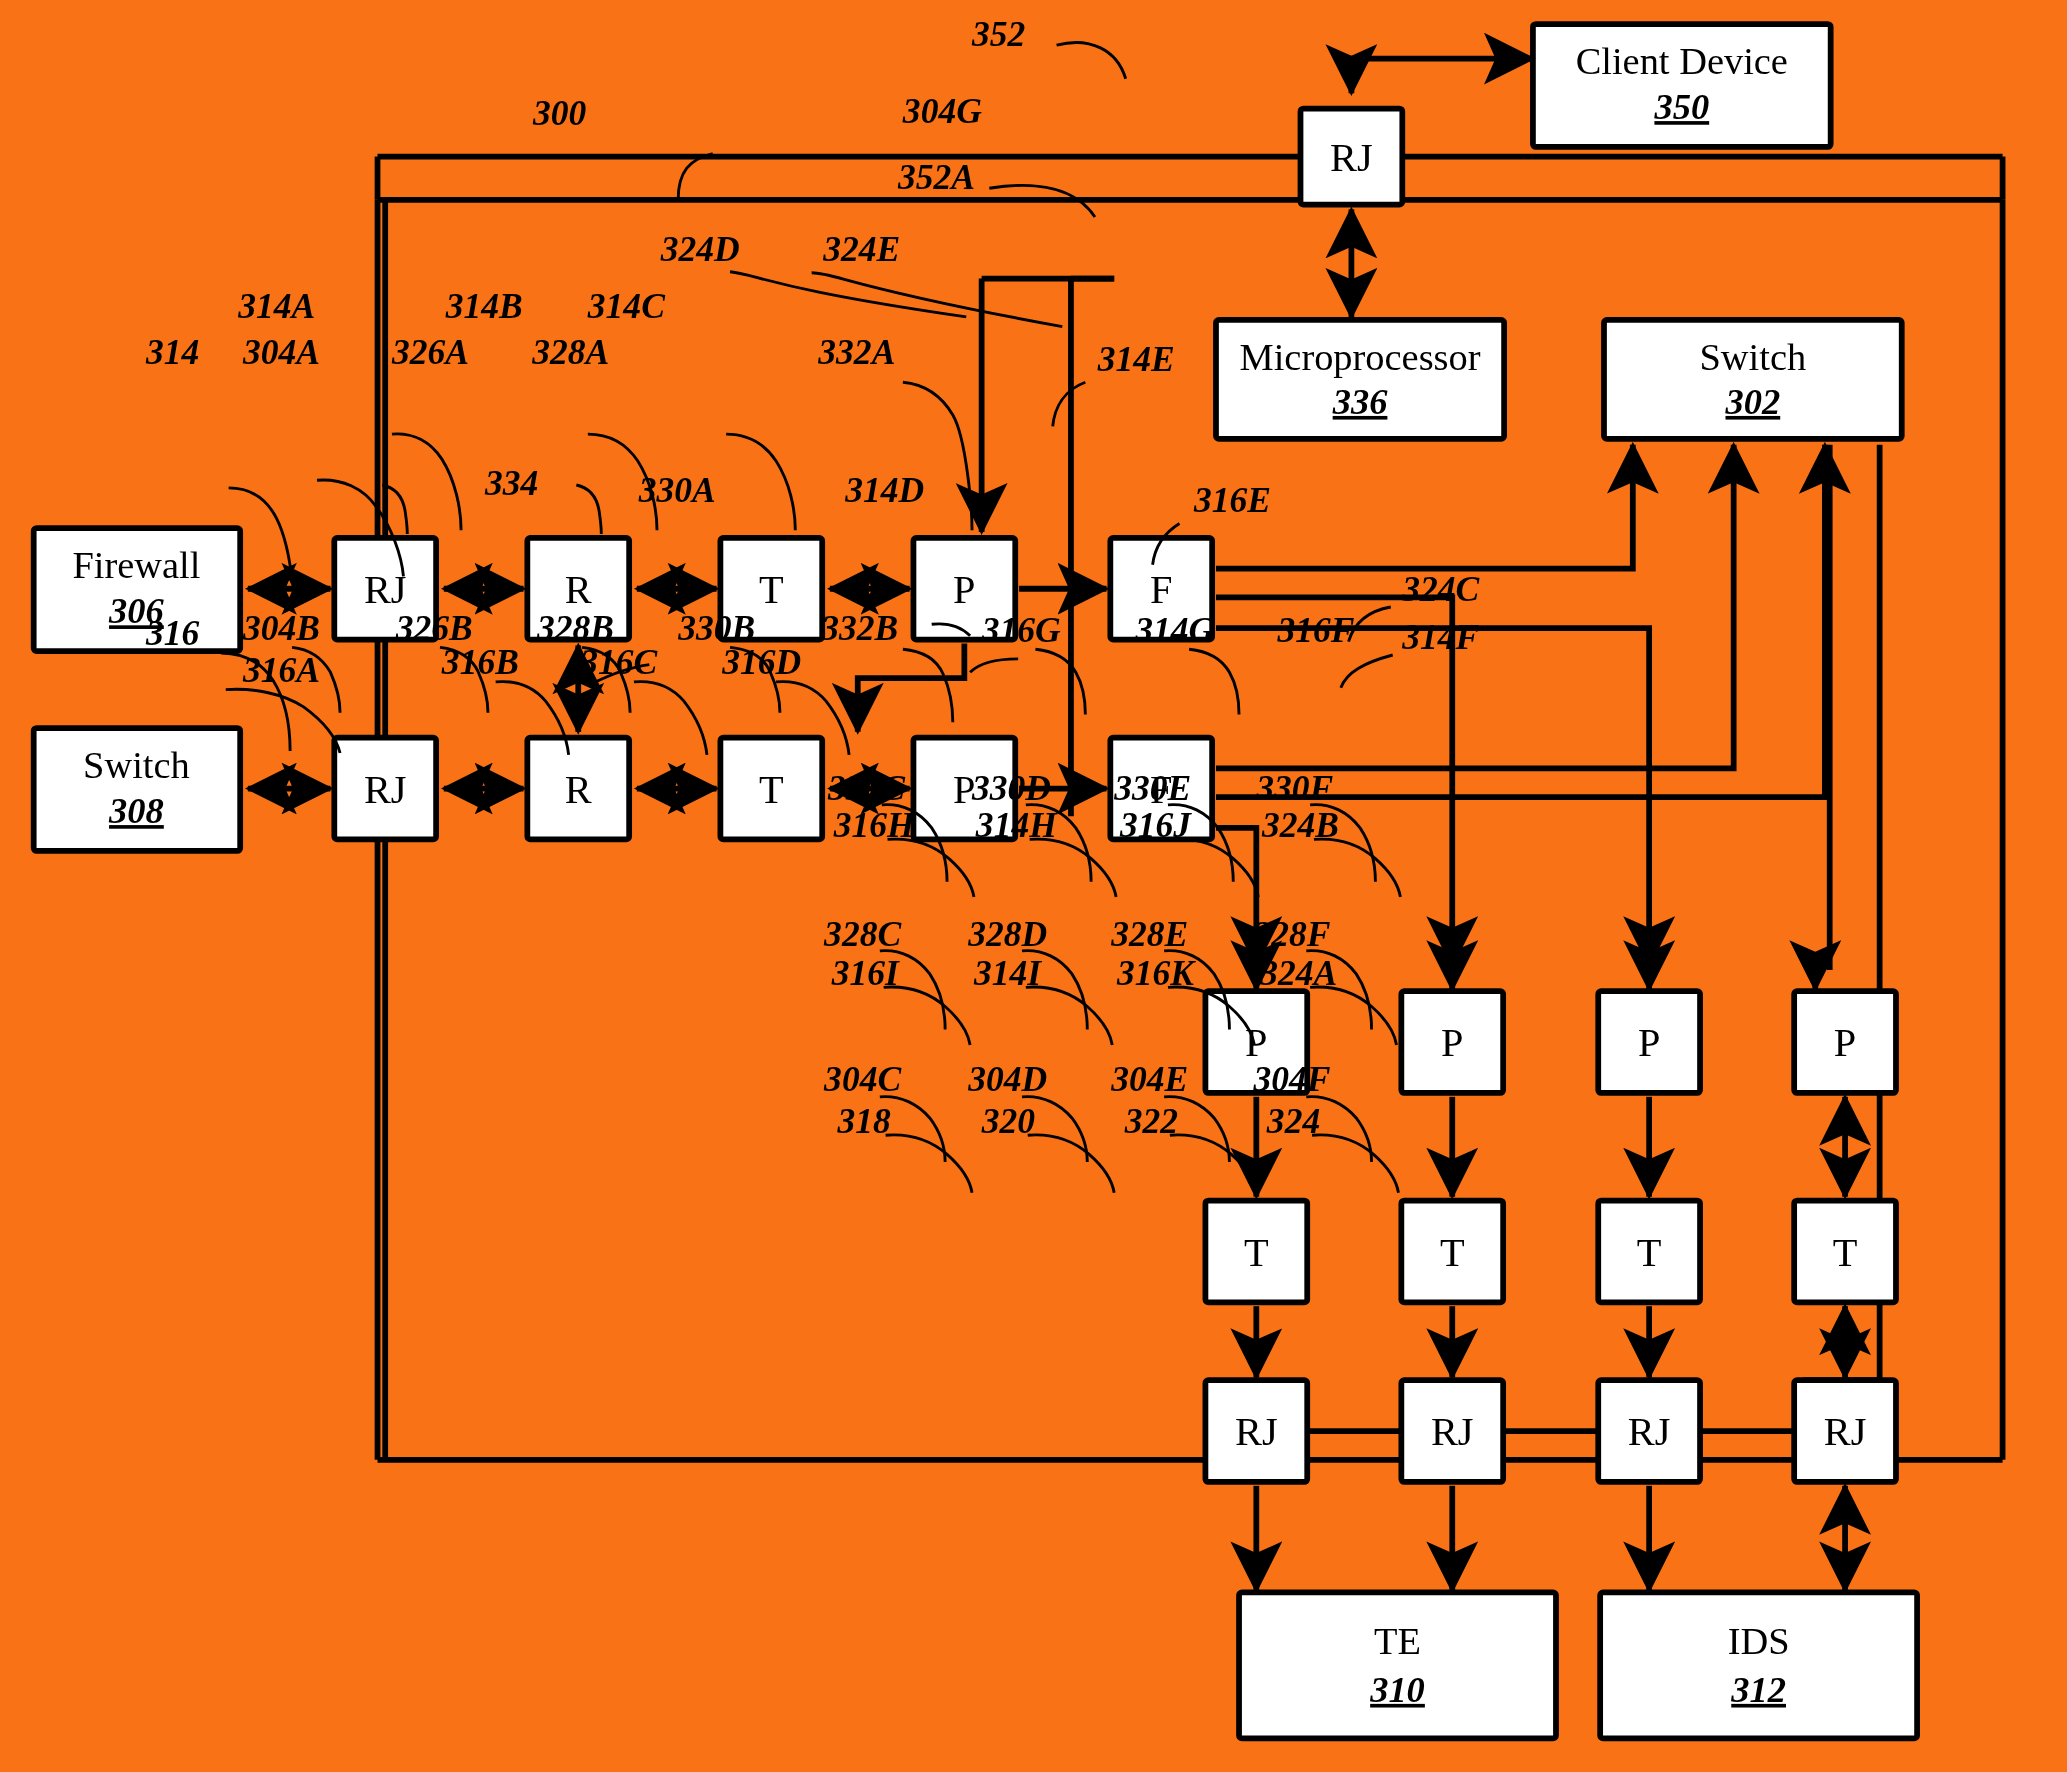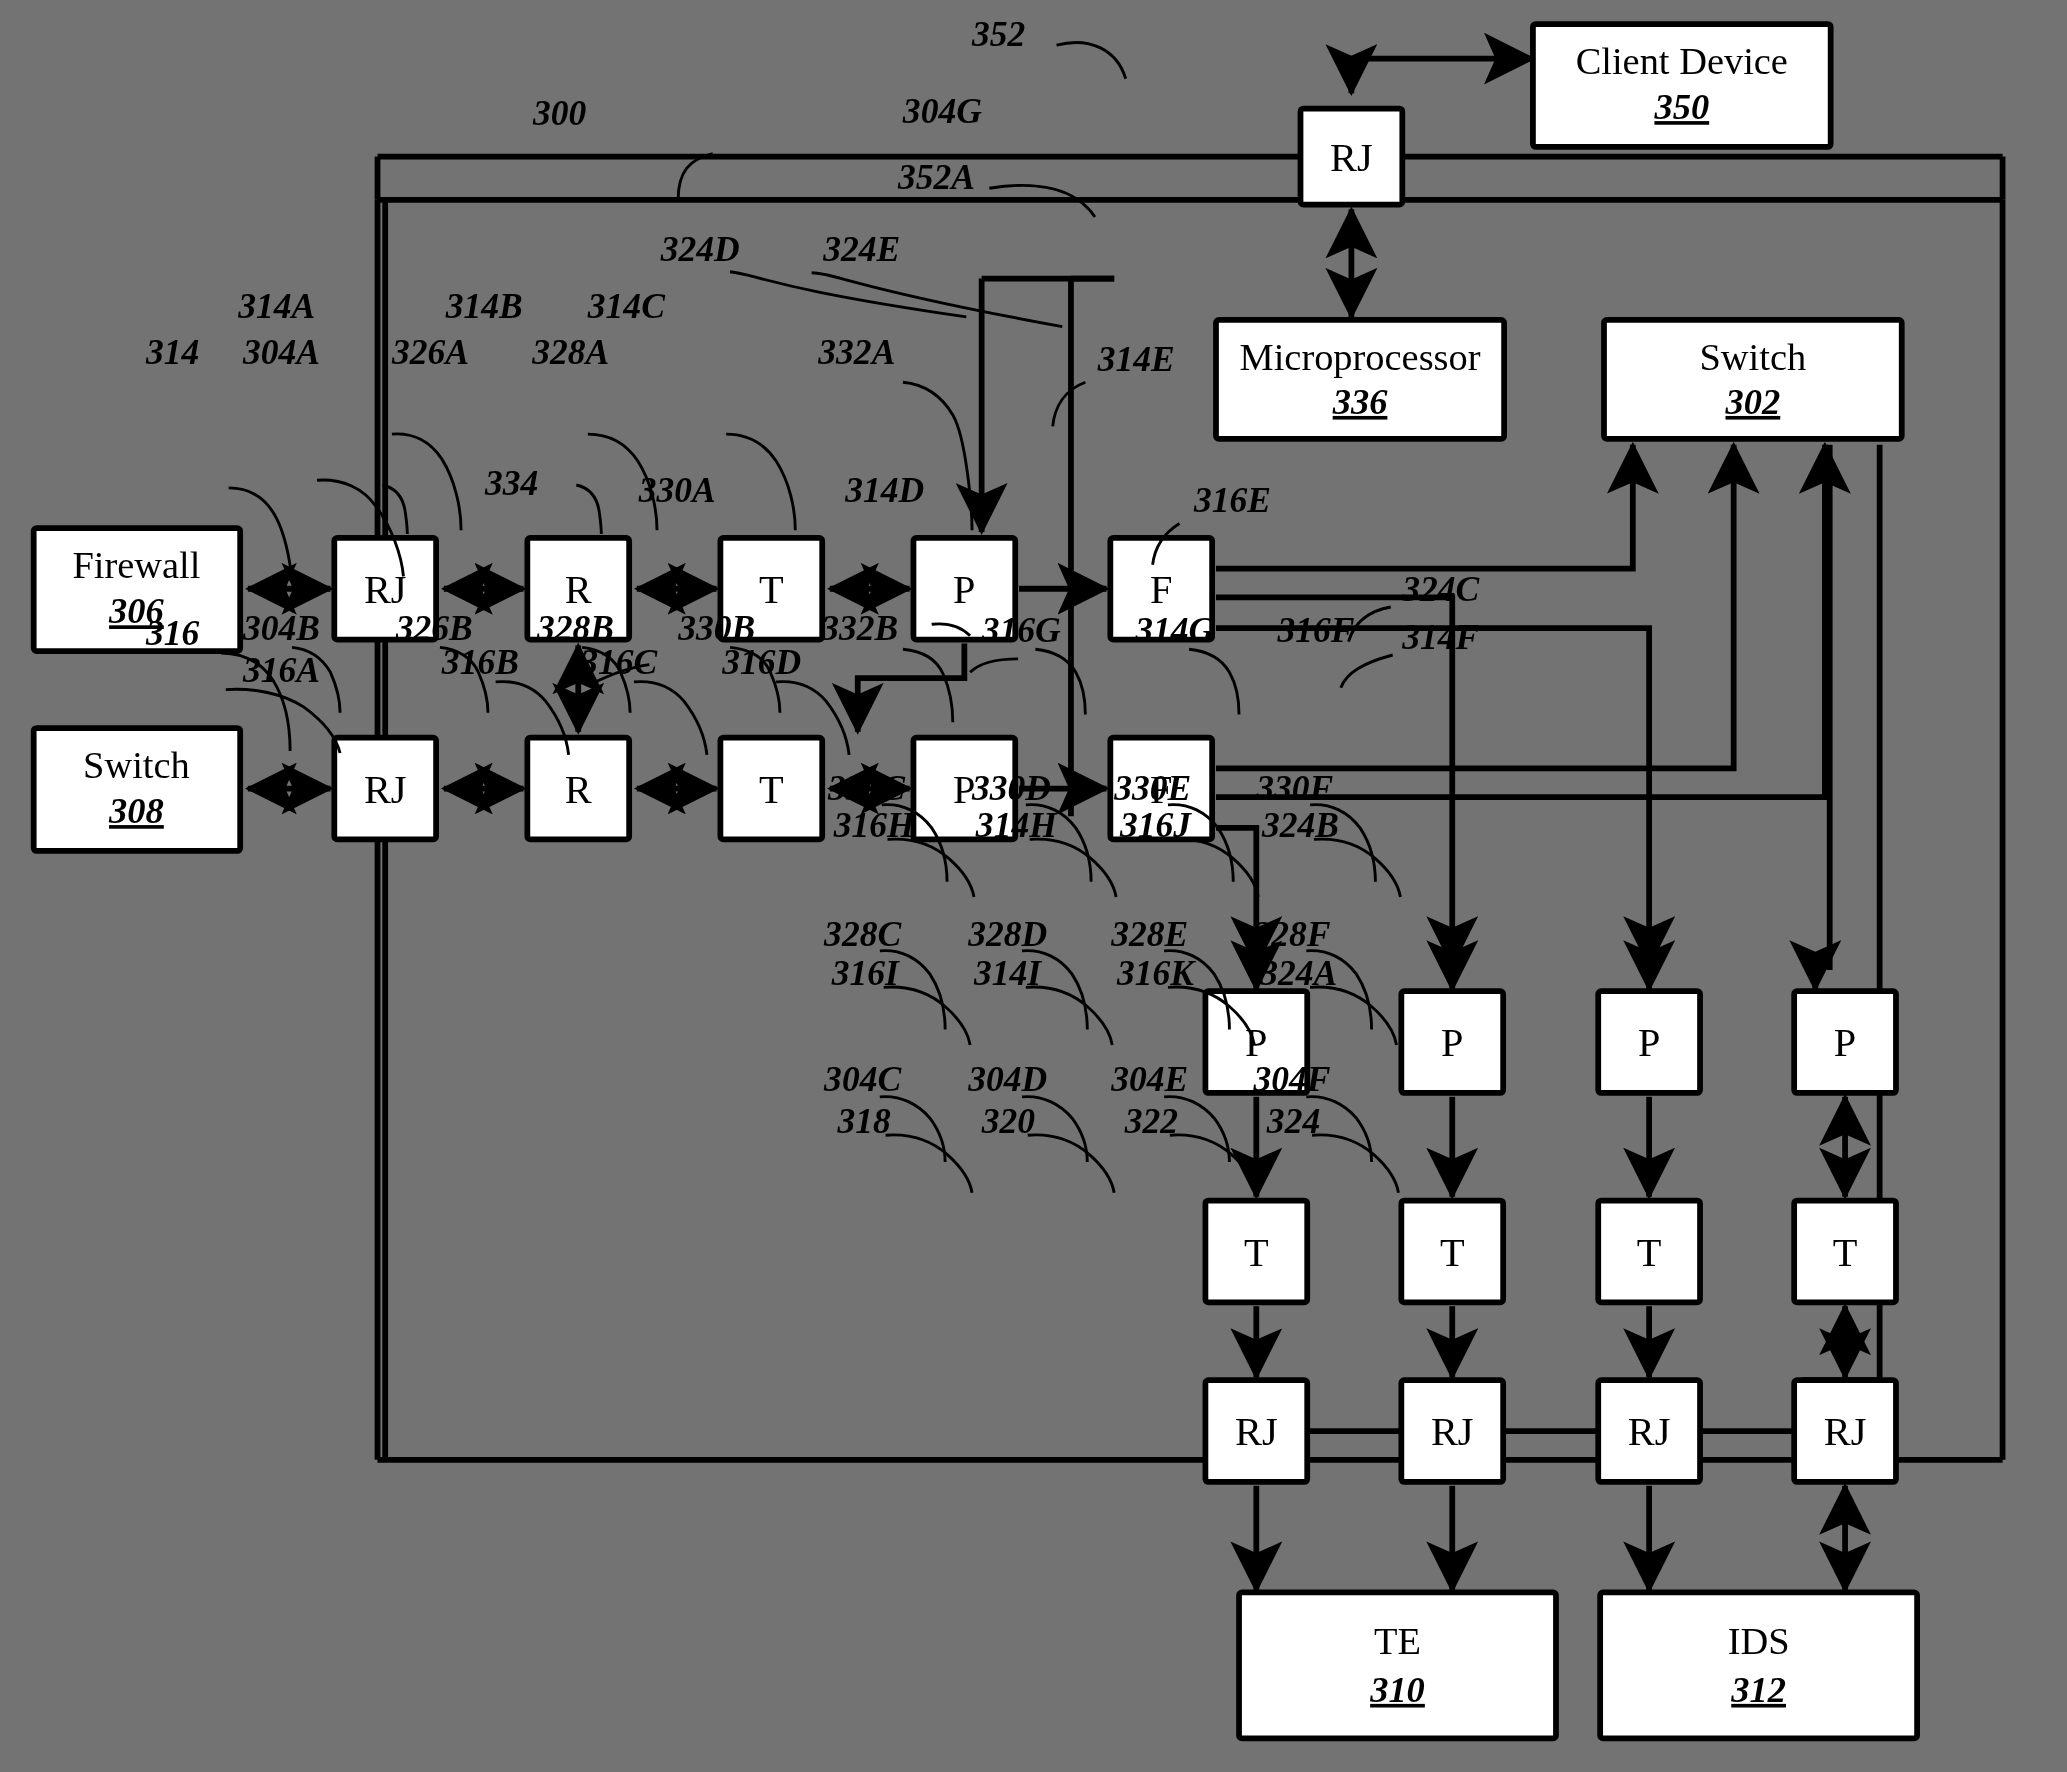--- a/index.html
+++ b/index.html
@@ -1,17 +1,17 @@
 <!DOCTYPE html>
 <html><head>
 <meta charset="utf-8">
 <style>
   html,body{margin:0;padding:0;background:#fff;}
   body{width:2067px;height:1772px;font-family:"Liberation Serif",serif;}
-  #stage{position:relative;width:2067px;height:1772px;background:#737373;overflow:hidden;}
+  #stage{position:relative;width:2067px;height:1772px;background:#f97316;overflow:hidden;}
   svg{position:absolute;left:0;top:0;}
   .lbl{font-family:"Liberation Serif",serif;font-style:italic;font-weight:700;font-size:37px;fill:#000;}
   .bxt{font-family:"Liberation Serif",serif;font-size:40px;fill:#000;text-anchor:middle;}
   .bxn{font-family:"Liberation Serif",serif;font-style:italic;font-weight:700;font-size:38px;fill:#000;text-anchor:middle;text-decoration:underline;}
   .sml{font-family:"Liberation Serif",serif;font-size:42px;fill:#000;text-anchor:middle;}
   rect.node{fill:#fff;stroke:#000;stroke-width:6;}
   .ln{stroke:#000;stroke-width:6;fill:none;}
   .lead{stroke:#000;stroke-width:3;fill:none;}
 </style>
 </head>

